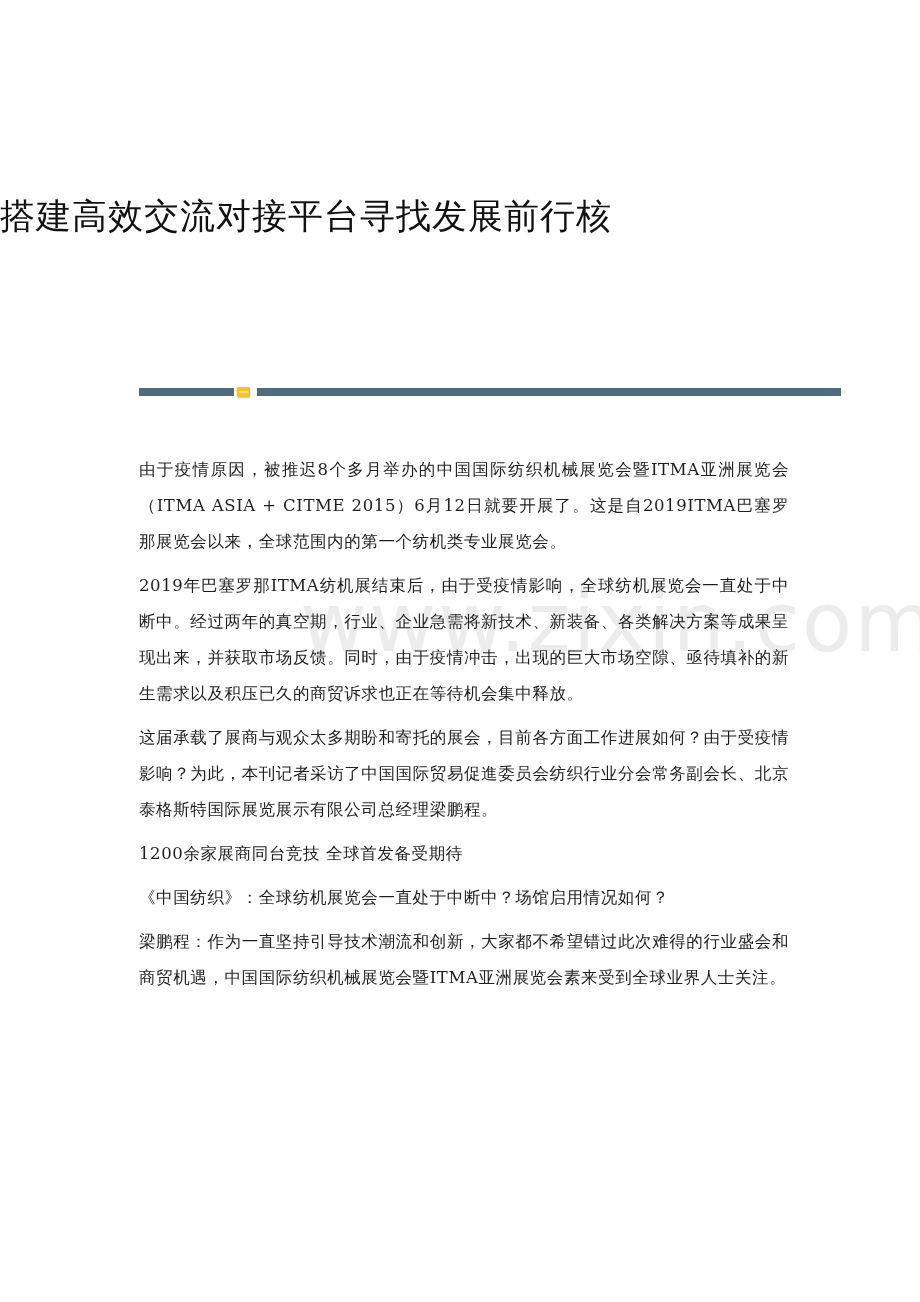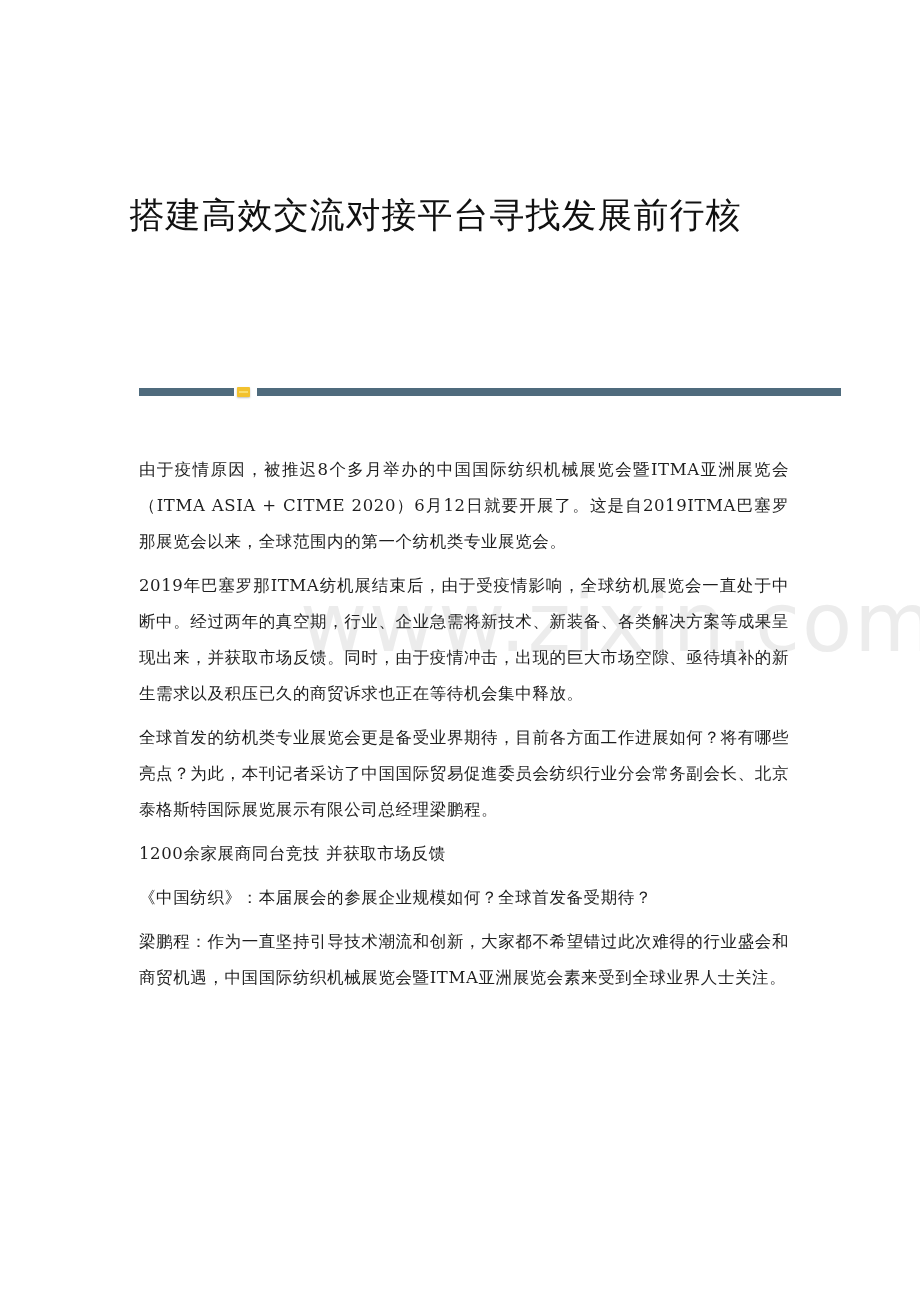--- a/index.html
+++ b/index.html
@@ -18,22 +18,21 @@
     .page {
       position: absolute;
       left: 0; top: 0;
       width: 920px;
       height: 1302px;
     }
     .title {
       position: absolute;
       left: 0;
       width: 871px;
-      text-align: center;
-      font-family: Liberation Serif, serif;
+      font-family: Liberation Sans, sans-serif;
       font-size: 35px;
       letter-spacing: 1px;
       color: #111111;
       line-height: 75px;
     }
     .title-1 { top: 178px; }
     .title-2 { top: 253px; }
 
     .divider {
       position: absolute;
@@ -107,21 +106,21 @@
 
   <div class="divider">
     <div class="bar-left"></div>
     <div class="ornament"></div>
     <div class="bar-right"></div>
   </div>
 
   <div class="watermark">www.zixin.com.cn</div>
 
   <div class="body-text">
-    <p>由于疫情原因，被推迟8个多月举办的中国国际纺织机械展览会暨ITMA亚洲展览会（ITMA ASIA + CITME 2020）6月12日就要开展了。这是自2019ITMA巴塞罗那展览会以来，全球范围内的第一个纺机类专业展览会。</p>
+    <p>由于疫情原因，被推迟8个多月举办的中国国际纺织机械展览会暨ITMA亚洲展览会（ITMA ASIA + CITME 2015）6月12日就要开展了。这是自2019ITMA巴塞罗那展览会以来，全球范围内的第一个纺机类专业展览会。</p>
     <p>2019年巴塞罗那ITMA纺机展结束后，由于受疫情影响，全球纺机展览会一直处于中断中。经过两年的真空期，行业、企业急需将新技术、新装备、各类解决方案等成果呈现出来，并获取市场反馈。同时，由于疫情冲击，出现的巨大市场空隙、亟待填补的新生需求以及积压已久的商贸诉求也正在等待机会集中释放。</p>
-    <p>全球首发的纺机类专业展览会更是备受业界期待，目前各方面工作进展如何？将有哪些亮点？为此，本刊记者采访了中国国际贸易促進委员会纺织行业分会常务副会长、北京泰格斯特国际展览展示有限公司总经理梁鹏程。</p>
-    <p>1200余家展商同台竞技 并获取市场反馈</p>
-    <p>《中国纺织》：本届展会的参展企业规模如何？全球首发备受期待？</p>
+    <p>这届承载了展商与观众太多期盼和寄托的展会，目前各方面工作进展如何？由于受疫情影响？为此，本刊记者采访了中国国际贸易促進委员会纺织行业分会常务副会长、北京泰格斯特国际展览展示有限公司总经理梁鹏程。</p>
+    <p>1200余家展商同台竞技 全球首发备受期待</p>
+    <p>《中国纺织》：全球纺机展览会一直处于中断中？场馆启用情况如何？</p>
     <p>梁鹏程：作为一直坚持引导技术潮流和创新，大家都不希望错过此次难得的行业盛会和商贸机遇，中国国际纺织机械展览会暨ITMA亚洲展览会素来受到全球业界人士关注。</p>
   </div>
 
 </div>
 
 </body></html>

